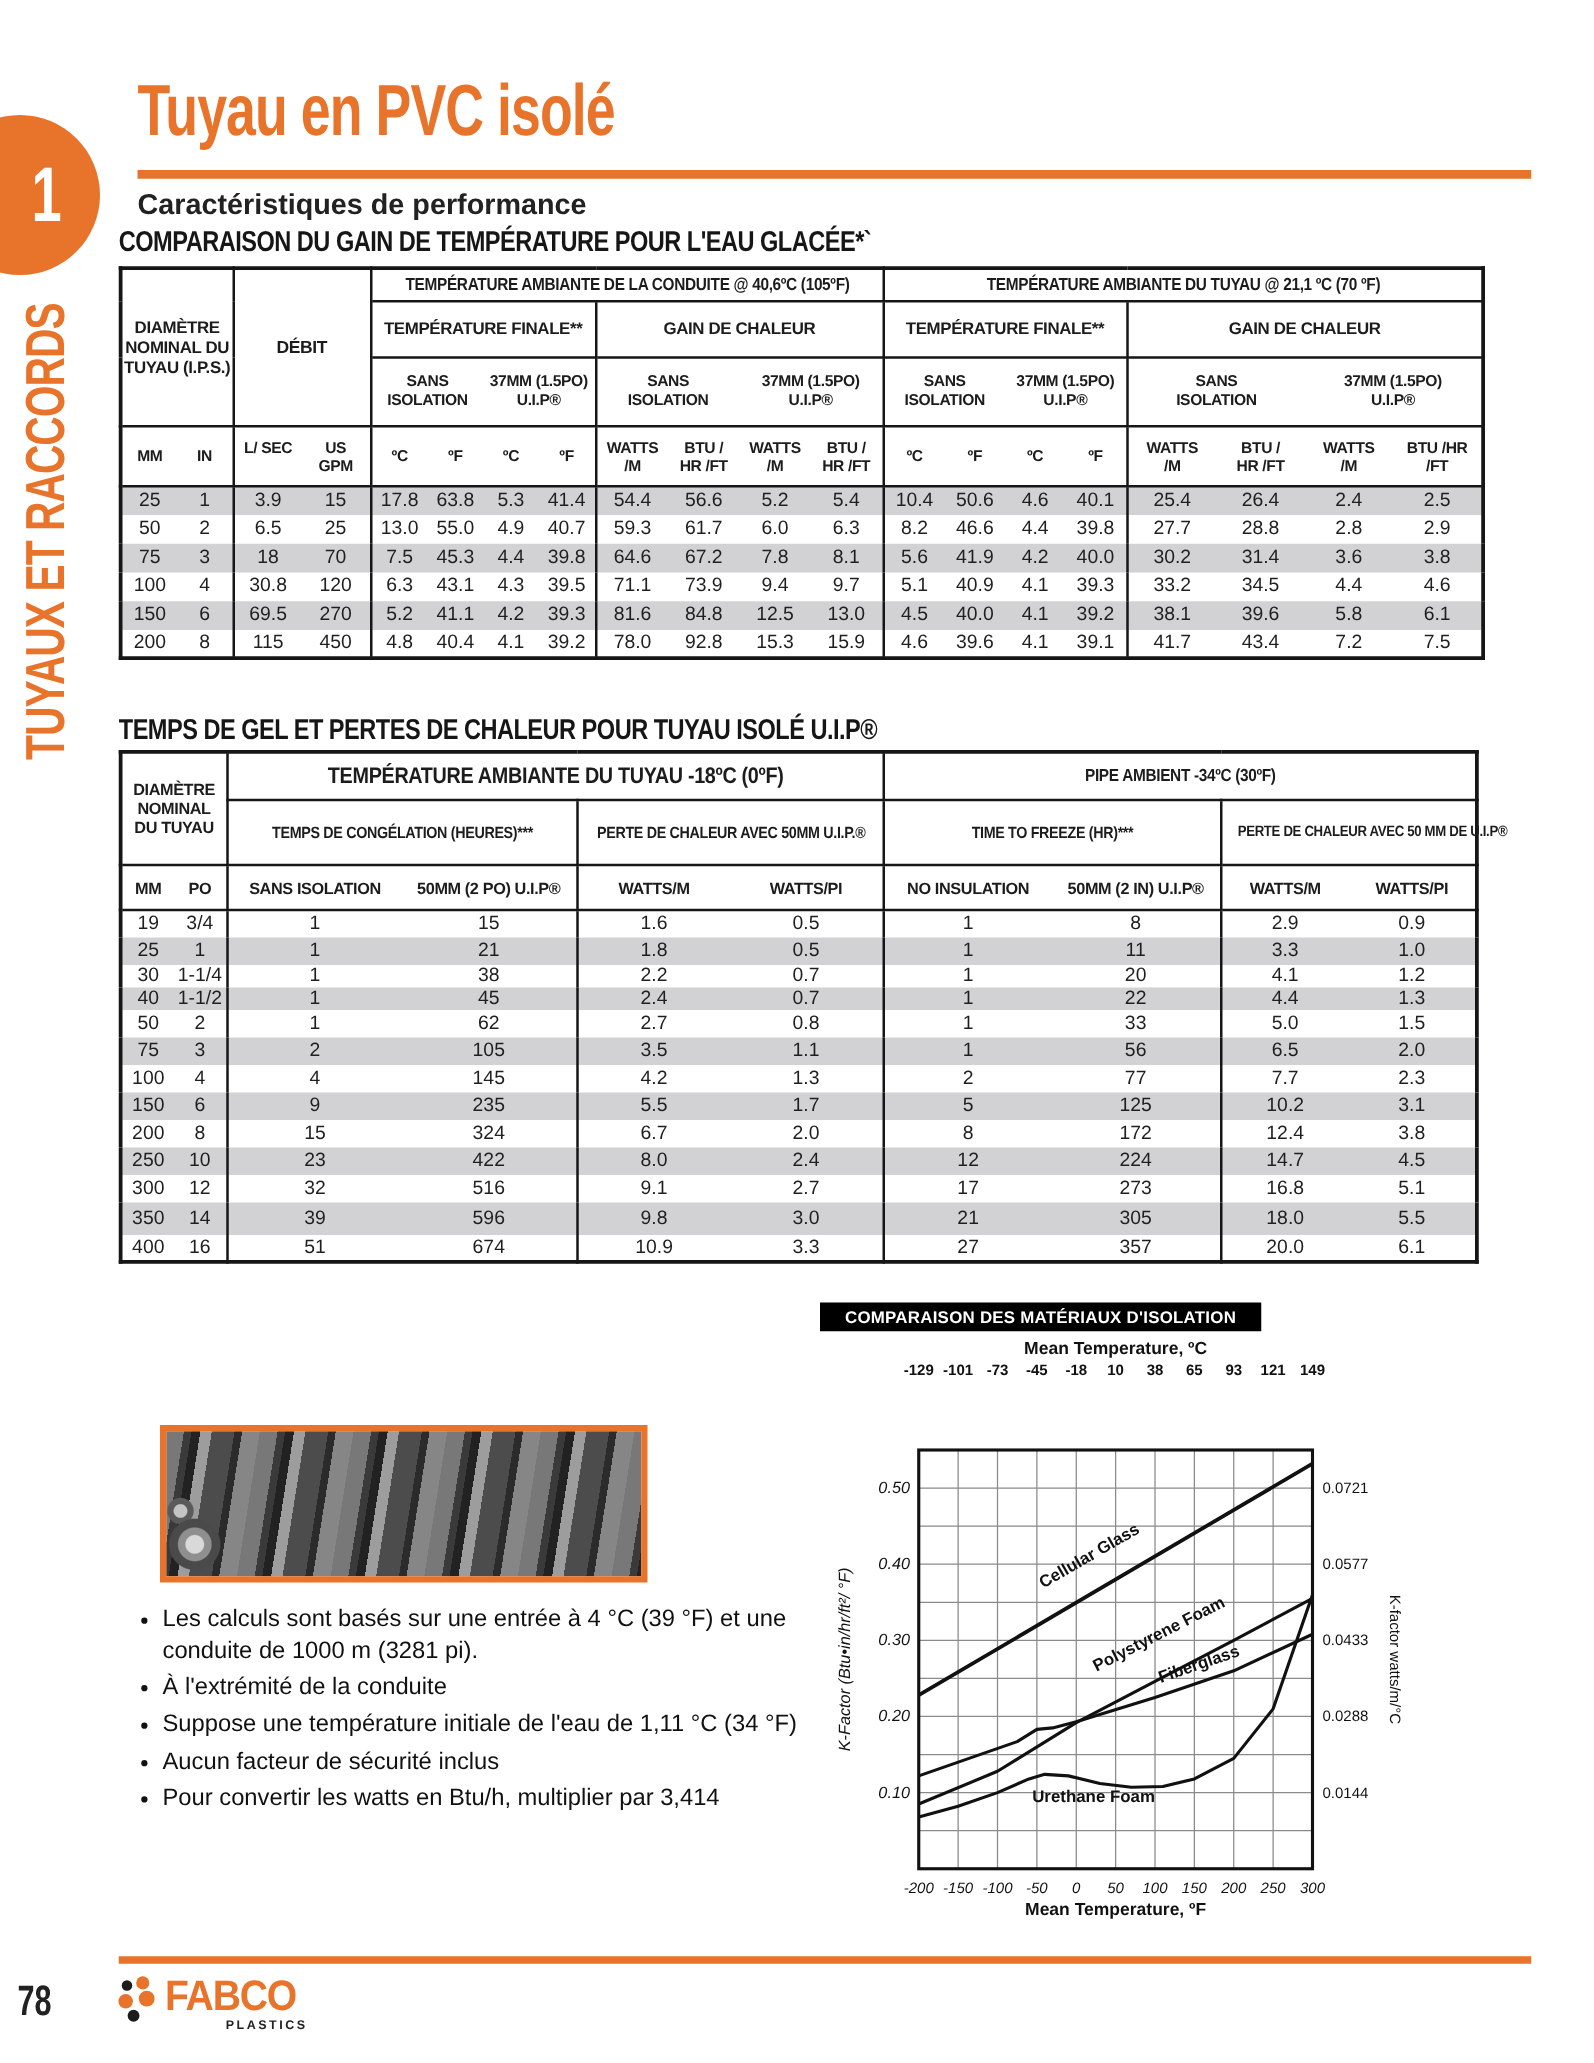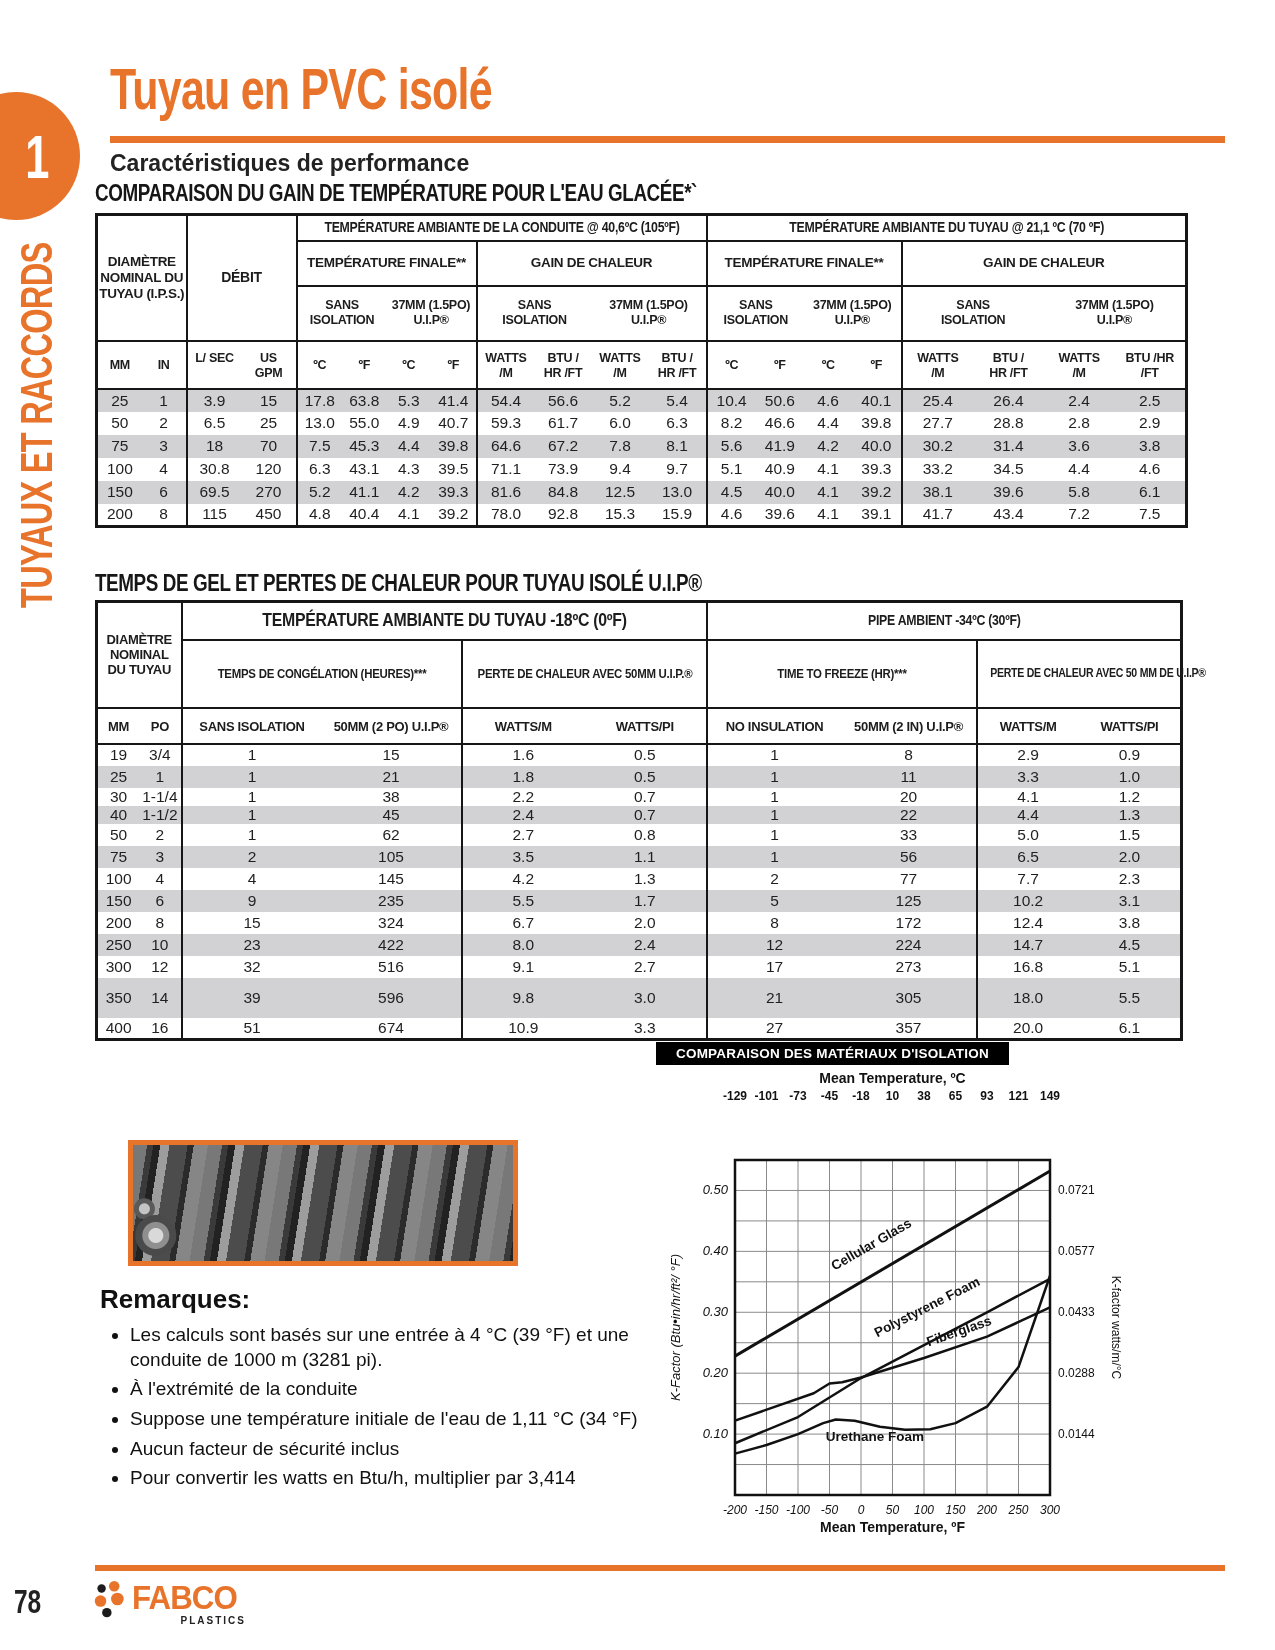--- a/index.html
+++ b/index.html
@@ -498,21 +498,21 @@
         <td rowspan="2" class="hc" style="font-size:13px;white-space:pre-line">DIAMÈTRE
 NOMINAL
 DU TUYAU</td>
         <td colspan="2" class="hc" style="font-size:18px">
             <div class="sq">TEMPÉRATURE AMBIANTE DU TUYAU -18ºC (0ºF)</div>
           </td>
         <td colspan="2" class="hc" style="font-size:14px">
             <div class="sq">PIPE AMBIENT -34ºC (30ºF)</div>
           </td>
       </tr>
-      <tr style="height:68px">
+      <tr style="height:52px">
         <td class="hc" style="font-size:13px">
             <div class="sq">TEMPS DE CONGÉLATION (HEURES)***</div>
           </td>
         <td class="hc" style="font-size:13px">
             <div class="sq">PERTE DE CHALEUR AVEC 50MM U.I.P.®</div>
           </td>
         <td class="hc" style="font-size:13px">
             <div class="sq">TIME TO FREEZE (HR)***</div>
           </td>
         <td class="hc" style="font-size:12px">
@@ -898,21 +898,21 @@
               <span>273</span>
             </div>
           </td>
           <td>
             <div class="grp dval">
               <span>16.8</span>
               <span>5.1</span>
             </div>
           </td>
         </tr>
-        <tr class="shade" style="height: 40px;">
+        <tr class="shade" style="height: 26px;">
           <td>
             <div class="grp dval">
               <span>350</span>
               <span>14</span>
             </div>
           </td>
           <td>
             <div class="grp dval">
               <span>39</span>
               <span>596</span>
@@ -968,21 +968,20 @@
               <span>6.1</span>
             </div>
           </td>
         </tr>
       </tbody>
   </table>
 
   <div class="photo"></div>
 
   <div class="notes">
-    <h3>Remarques:</h3>
     <ul id="notes-list">
         <li>Les calculs sont basés sur une entrée à 4 °C (39 °F) et une conduite de 1000 m (3281 pi).</li>
         <li>À l'extrémité de la conduite</li>
         <li>Suppose une température initiale de l'eau de 1,11 °C (34 °F)</li>
         <li>Aucun facteur de sécurité inclus</li>
         <li>Pour convertir les watts en Btu/h, multiplier par 3,414</li>
       </ul>
   </div>
 
   <div class="chart">

